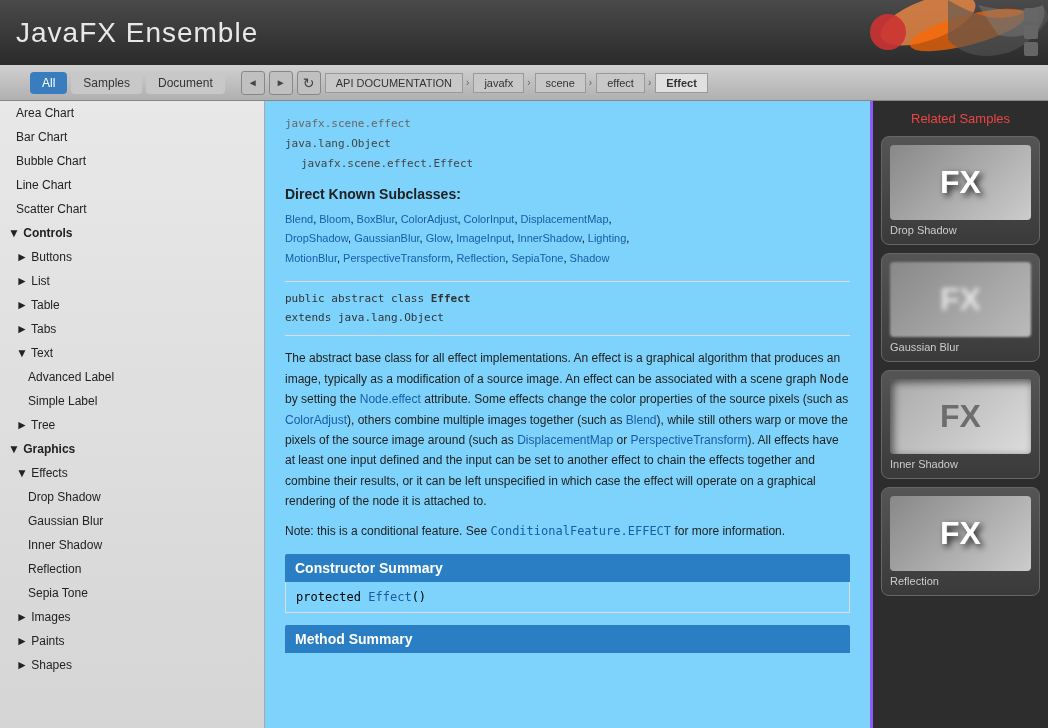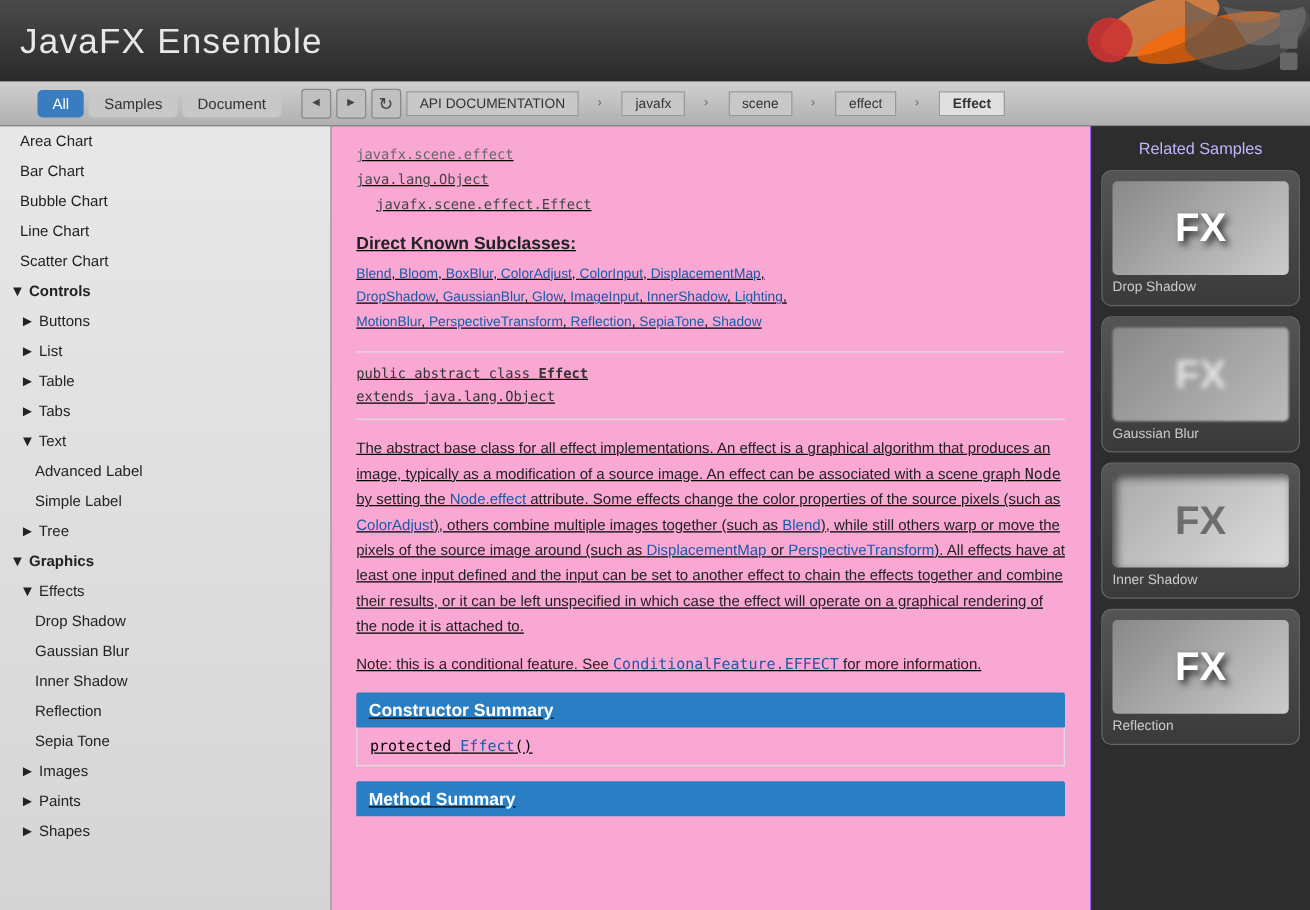--- a/index.html
+++ b/index.html
@@ -93,21 +93,21 @@
       border: 1px solid #888;
       border-radius: 3px;
       cursor: pointer;
       display: flex;
       align-items: center;
       justify-content: center;
     }
     .breadcrumb {
       display: flex;
       align-items: center;
-      gap: 16px;
+      gap: 4px;
     }
     .breadcrumb-item {
       padding: 3px 10px;
       background: #c8c8c8;
       border: 1px solid #999;
       font-size: 11px;
       color: #333;
       cursor: pointer;
       margin-right: -1px;
     }
@@ -146,25 +146,24 @@
     .sidebar-item.section-header {
       font-weight: bold;
       padding-left: 8px;
     }
     .sidebar-item.level1 { padding-left: 16px; }
     .sidebar-item.level2 { padding-left: 28px; }
 
     
     #content {
       flex: 1;
-      background: #f9a8d4;
+      background: #7dd3fc;
       overflow-y: auto;
       padding: 16px 20px;
-      border-right: 1px solid #8b5cf6;
-      text-decoration: underline;
+      border-right: 3px solid #8b5cf6;
     }
     .package-name {
       color: #666;
       font-size: 11px;
       font-family: monospace;
       margin-bottom: 4px;
     }
     .class-title {
       font-size: 26px;
       color: #1a5ba8;
@@ -240,21 +239,21 @@
 
     
     #related {
       width: 175px;
       background: #2d2d2d;
       padding: 10px 8px;
       overflow-y: auto;
       flex-shrink: 0;
     }
     .related-title {
-      color: #c4b5fd;
+      color: #ef4444;
       font-size: 13px;
       text-align: center;
       margin-bottom: 10px;
       font-weight: normal;
     }
     .sample-card {
       background: linear-gradient(to bottom, #555, #3a3a3a);
       border-radius: 8px;
       padding: 8px;
       margin-bottom: 8px;

